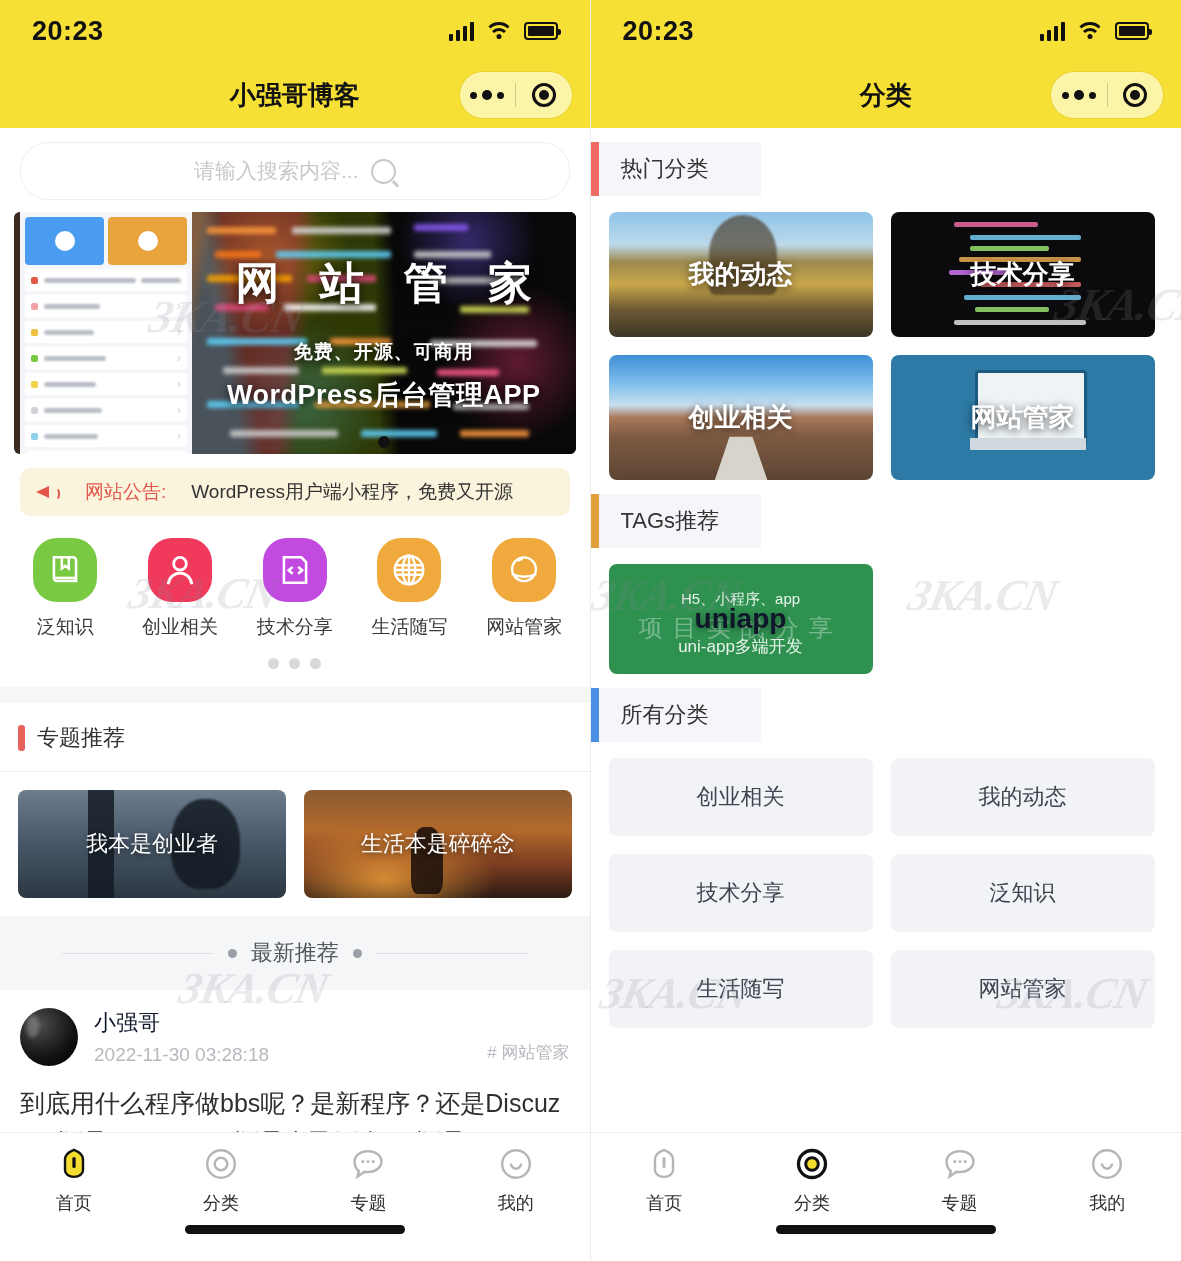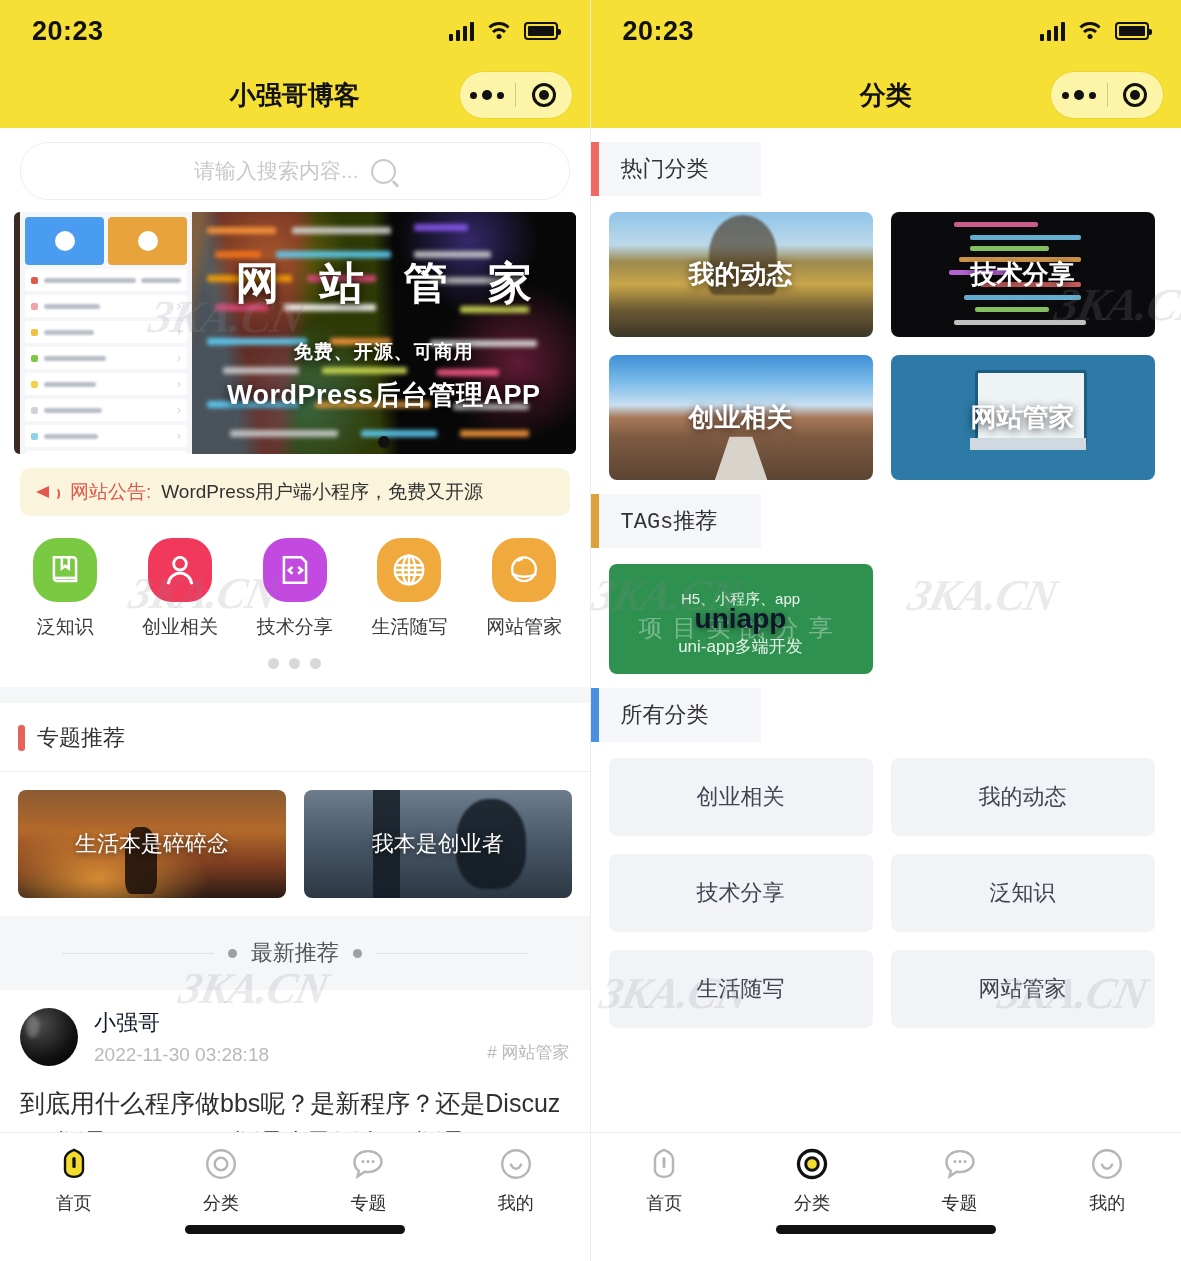--- a/index.html
+++ b/index.html
@@ -97,21 +97,21 @@
             text-shadow:0 2px 10px rgba(0,0,0,.8);}
   .btxt .t2{font-size:19px;font-weight:bold;margin-top:26px;letter-spacing:1px;
             text-shadow:0 2px 8px rgba(0,0,0,.8);}
   .btxt .t3{font-size:27px;font-weight:bold;margin-top:12px;letter-spacing:.5px;
             text-shadow:0 2px 8px rgba(0,0,0,.8);}
   .banner .pager{position:absolute;bottom:6px;left:50%;transform:translateX(-50%);
                  width:12px;height:12px;border-radius:50%;background:#111;}
 
   
   .notice{margin:14px 20px 0;height:48px;background:#FBF4DC;border-radius:10px;
-          display:flex;align-items:center;padding:0 16px;box-sizing:border-box;gap:10px;}
+          display:flex;align-items:center;padding:0 16px;box-sizing:border-box;gap:25px;}
   .horn{position:relative;width:24px;height:18px;flex:0 0 auto;}
   .horn .b{position:absolute;left:0;top:3px;width:0;height:0;border-style:solid;
            border-width:6px 13px 6px 0;border-color:transparent #e2574c transparent transparent;}
   .horn .w{position:absolute;right:0;top:4px;width:6px;height:10px;
            border:2px solid #e2574c;border-left-color:transparent;border-top-color:transparent;
            border-bottom-color:transparent;border-radius:0 6px 6px 0;}
   .notice .lb{font-size:19px;color:#e2574c;}
   .notice .tx{font-size:19px;color:#333;}
 
   
@@ -168,21 +168,21 @@
   .post .who{display:flex;flex-direction:column;gap:6px;}
   .post .nm{font-size:22px;color:#0f172a;}
   .post .dt{font-size:19px;color:#b6b9be;}
   .post .tag{position:absolute;right:0;bottom:2px;font-size:17px;color:#b6b9be;}
   .post .body{margin-top:18px;font-size:25px;line-height:1.55;color:#2f2f2f;}
 
   
   .rsect{display:flex;align-items:stretch;margin:14px 0 0 0;width:170px;height:54px;
          background:#f4f6fa;}
   .rsect .bar{width:8px;flex:0 0 auto;}
-  .rsect .tt{font-size:22px;color:#333;display:flex;align-items:center;padding-left:22px;font-family:Liberation Mono, monospace;}
+  .rsect .tt{font-size:22px;color:#333;display:flex;align-items:center;padding-left:22px;}
 
   .cards2{display:flex;flex-wrap:wrap;gap:18px;padding:16px 18px 0;}
   .bigcard{width:264px;height:125px;border-radius:8px;overflow:hidden;position:relative;
            display:flex;align-items:center;justify-content:center;}
   .bigcard .cl{position:relative;z-index:4;color:#fff;font-size:26px;font-weight:bold;
                text-shadow:0 2px 8px rgba(0,0,0,.65);}
   .img-autumn{background:
       linear-gradient(180deg,#8fc4e8 0%,#bcd9ea 26%,#9d8a4e 40%,#c9a64a 58%,#6d5a34 78%,#3b3627 100%);}
   .img-autumn::before{content:"";position:absolute;left:38%;top:2%;width:26%;height:64%;
       background:rgba(70,55,35,.65);border-radius:50% 50% 10% 10%;filter:blur(1px);}
@@ -432,25 +432,25 @@
         </div>
 
       <div class="gap"></div>
 
       <div class="sect">
         <div class="bar"></div>
         <div class="tt">专题推荐</div>
       </div>
 
       <div class="topics">
+        <div class="tcard b">
+          <div class="tl">我本是创业者</div>
+        </div>
         <div class="tcard a">
           <div class="tl">生活本是碎碎念</div>
-        </div>
-        <div class="tcard b">
-          <div class="tl">我本是创业者</div>
         </div>
       </div>
 
       <div class="divband">
         <div class="ln"></div>
         <div class="dt"></div>
         <div class="tx">最新推荐</div>
         <div class="dt"></div>
         <div class="ln"></div>
       </div>

